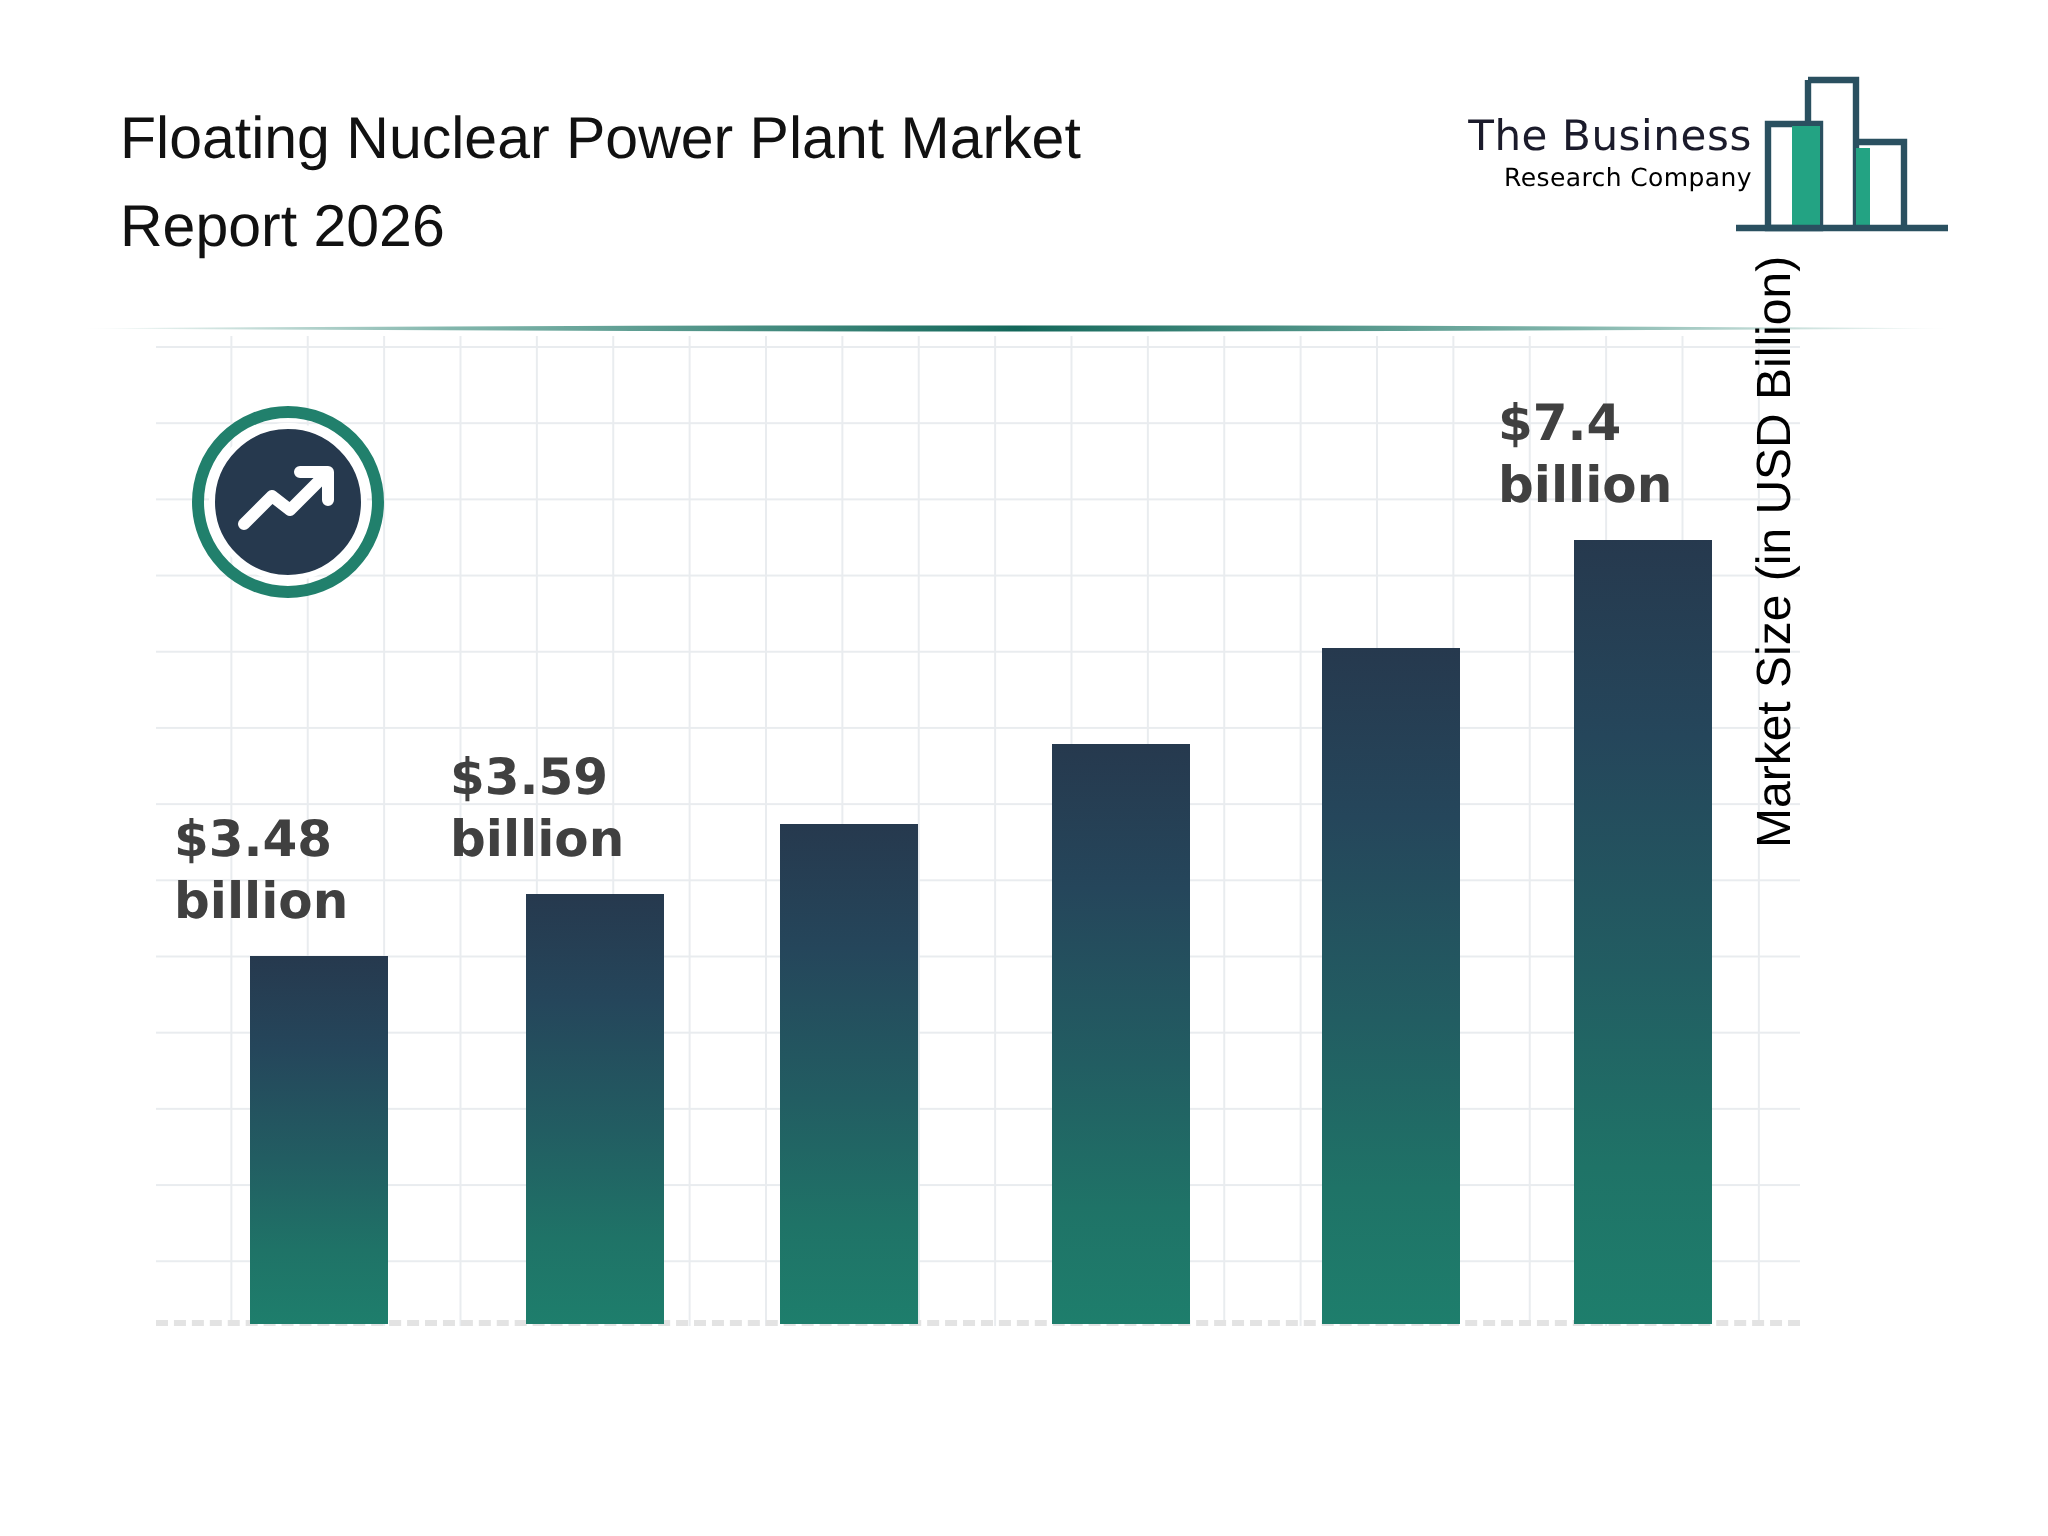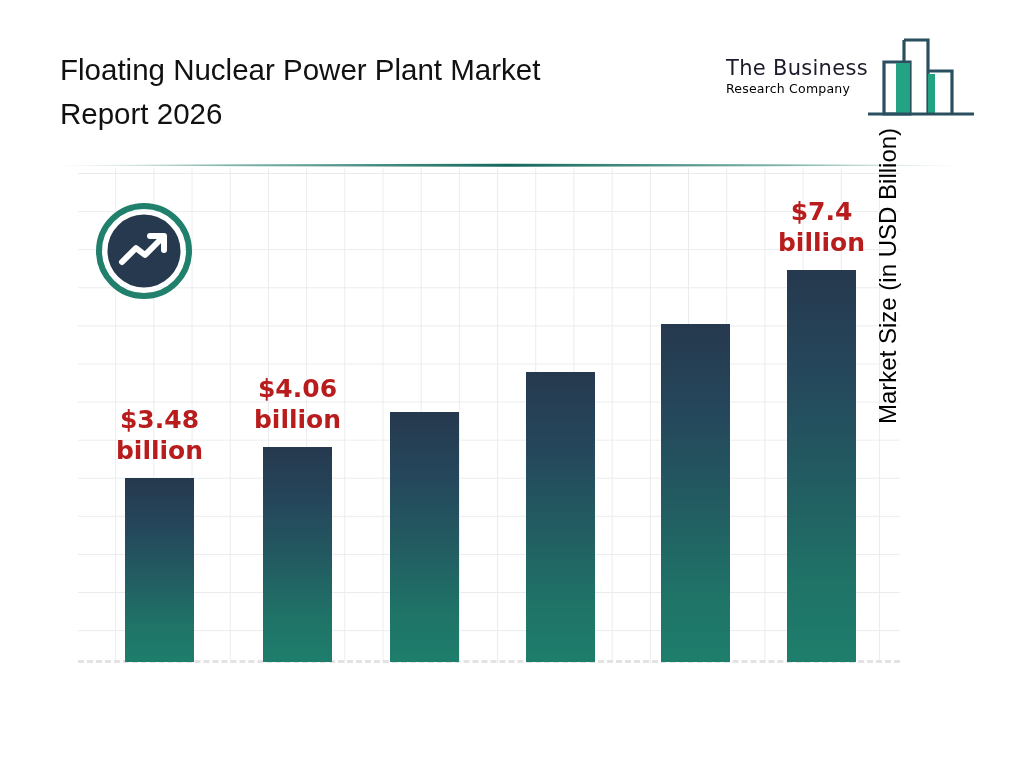--- a/index.html
+++ b/index.html
@@ -12,21 +12,21 @@
 
   
   #header{position:absolute;left:4px;top:0;width:1012px;height:160px;}
   #title{
     position:absolute;left:56px;top:48px;width:620px;
     font-size:29.5px;line-height:44px;color:#111111;font-weight:400;
     letter-spacing:0px;
   }
   #title .ln{display:block;white-space:nowrap;}
   #logo{position:absolute;left:722px;top:34px;width:250px;height:96px;}
-  #logo-text{position:absolute;left:0px;top:22px;width:150px;text-align:left;}
+  #logo-text{position:absolute;left:0px;top:22px;width:150px;text-align:right;}
   #logo-line1{font-size:21px;color:#1b1b2b;letter-spacing:.3px;font-family:"DejaVu Sans",sans-serif;}
   #logo-line2{font-size:12.5px;color:#000000;letter-spacing:.2px;margin-top:1px;font-family:"DejaVu Sans",sans-serif;}
   #logo-mark{position:absolute;left:140px;top:0px;width:110px;height:86px;}
 
   #divider{position:absolute;left:34px;top:155px;width:940px;height:8px;}
 
   
   #chart{position:absolute;left:0px;top:168px;width:1024px;height:600px;}
   #grid{
     position:absolute;left:78px;top:0px;width:822px;height:495px;
@@ -35,21 +35,21 @@
       linear-gradient(to bottom, #e9ecef 1px, transparent 1px);
     background-size:38.2px 38.1px;
     background-position:-1px 5px;
   }
   #plot{position:absolute;left:0;top:0;width:1024px;height:600px;}
   .bar{position:absolute;bottom:106px;
        background-image:linear-gradient(to bottom,#26394e 0%,#24455a 22%,#216croot 0%,#1f6f63 72%,#1e7d6b 100%);
        background-image:linear-gradient(to bottom,#26394e 0%,#25465b 25%,#225d62 55%,#1f7367 80%,#1e7e6c 100%);
   }
   .bar-label{
-    position:absolute;text-align:center;font-weight:bold;color:#b91c1c;
+    position:absolute;text-align:left;font-weight:bold;color:#404040;
     font-size:25px;line-height:31px;font-family:"DejaVu Sans",sans-serif;
   }
   #baseline{position:absolute;left:78px;bottom:105px;width:822px;height:0;
     border-top:3px dashed #e3e3e3;}
   #ylabel{
     position:absolute;left:874px;top:256px;width:420px;
     transform:rotate(-90deg);transform-origin:left top;
     font-size:24px;color:#000;white-space:nowrap;
     font-family:"Liberation Sans",sans-serif;
   }
@@ -121,21 +121,21 @@
 
     <div id="plot">
 
     <div class="bar" style="left: 125px; width: 69px; height: 184.44px;"></div>
         <div class="bar-label" style="left: 87px; width: 145px; top: 235.56px;">
           <div>$3.48</div>
           <div>billion</div>
         </div>
         <div class="bar" style="left: 263px; width: 69px; height: 215.18px;"></div>
         <div class="bar-label" style="left: 225px; width: 145px; top: 204.82px;">
-          <div>$4.06</div>
+          <div>$3.59</div>
           <div>billion</div>
         </div>
         <div class="bar" style="left: 390px; width: 69px; height: 250.16px;"></div>
         <div class="bar" style="left: 526px; width: 69px; height: 290.44px;"></div>
         <div class="bar" style="left: 661px; width: 69px; height: 337.61px;"></div>
         <div class="bar" style="left: 787px; width: 69px; height: 392.2px;"></div>
         <div class="bar-label" style="left: 749px; width: 145px; top: 27.8px;">
           <div>$7.4</div>
           <div>billion</div>
         </div>

